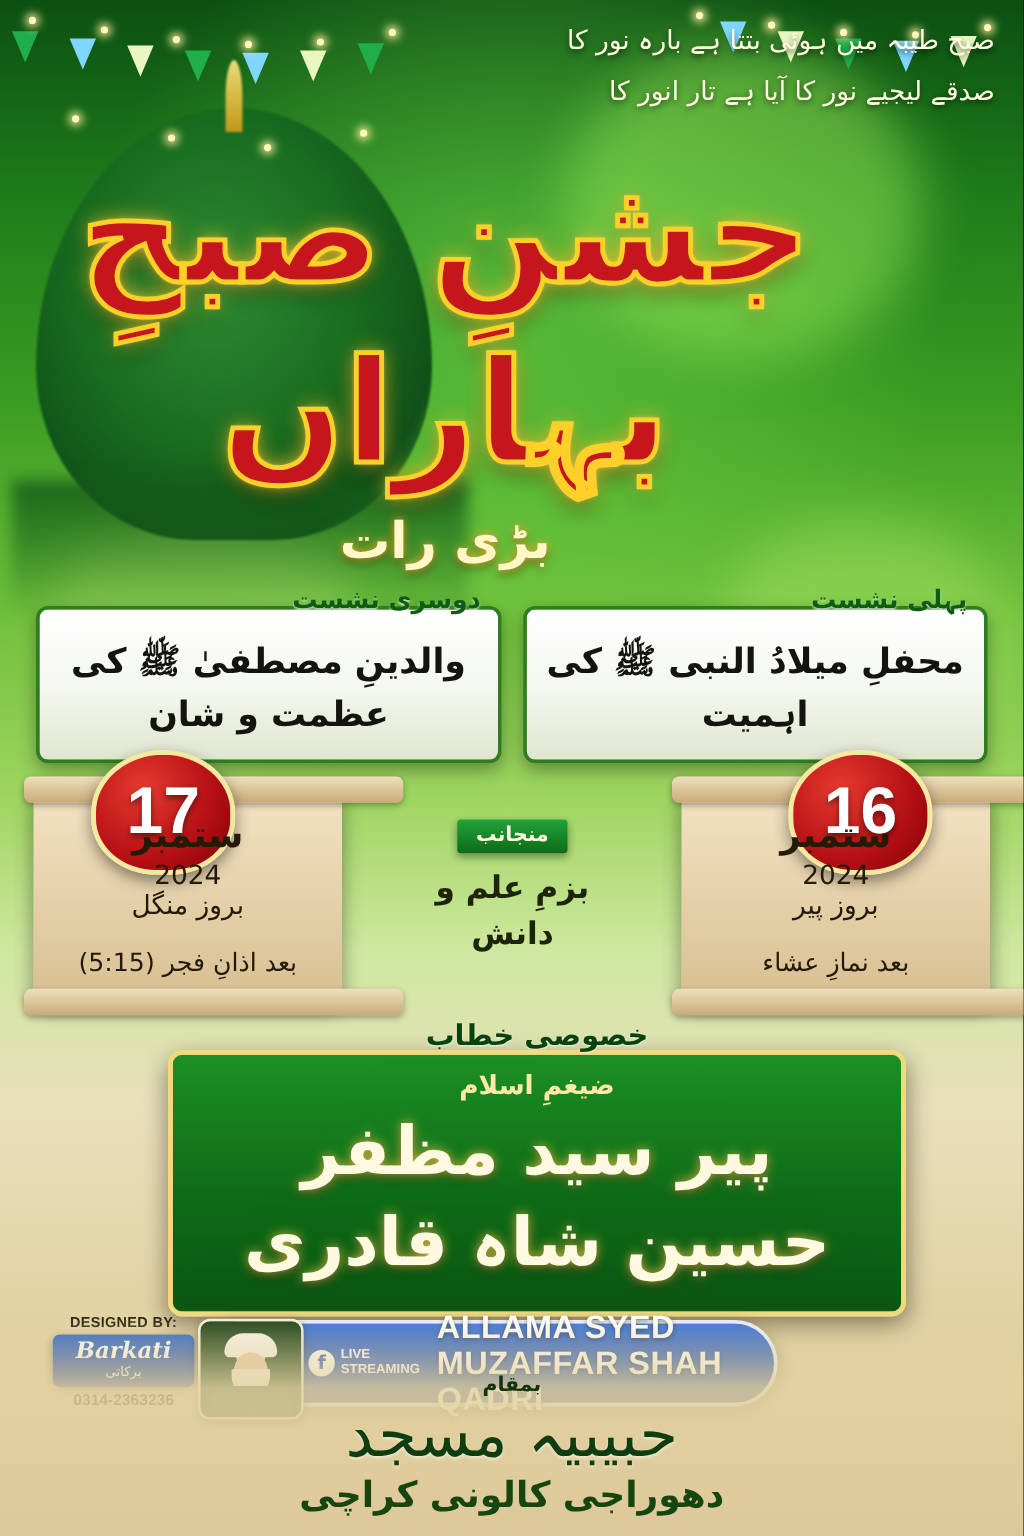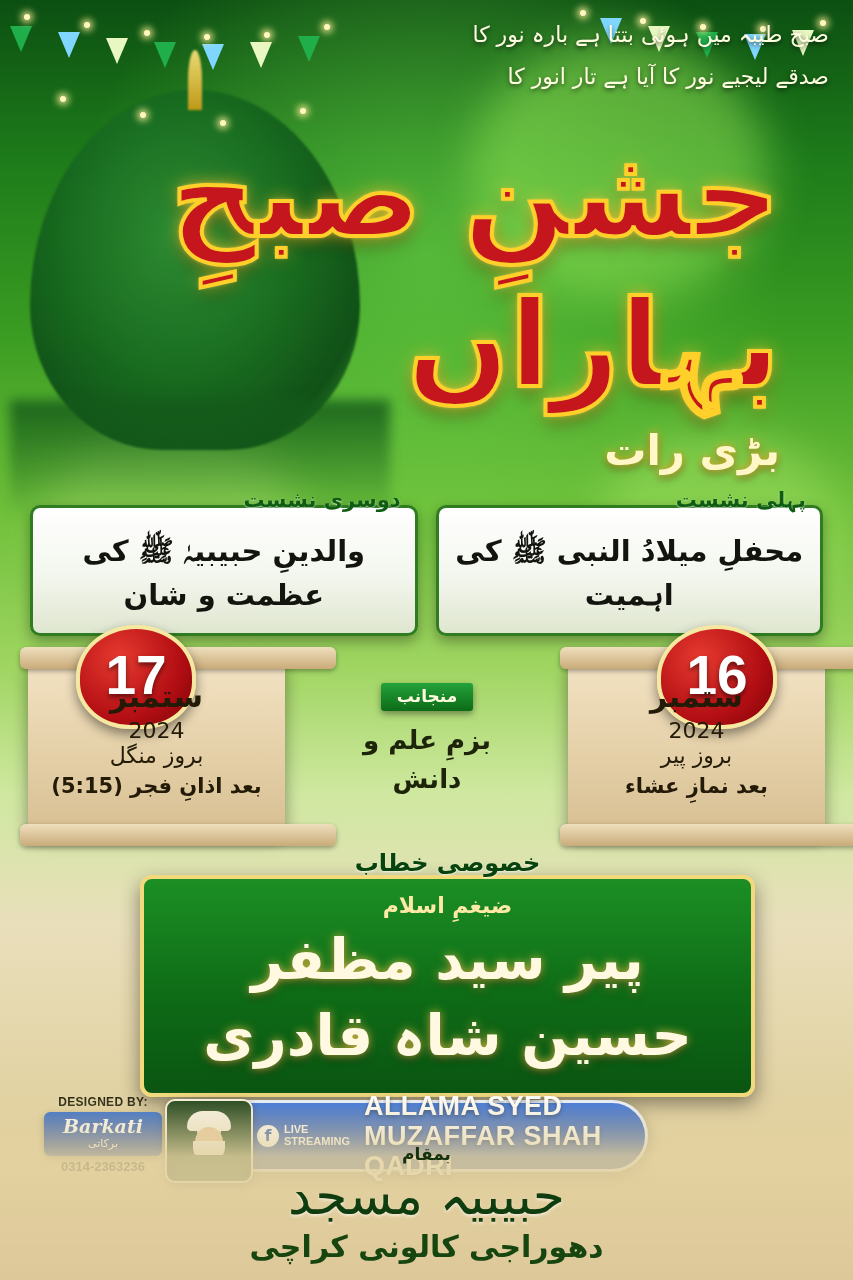--- a/index.html
+++ b/index.html
@@ -103,23 +103,22 @@
     line-height: 1.9;
     font-family: "DejaVu Sans", sans-serif;
   }
 
   
   .title-wrap {
     position: absolute;
     top: 120px;
     left: 0;
     width: 742px;
-    text-align: right;
-    direction: rtl;
-    padding-left: 38px;
+    text-align: center;
+    direction: rtl;
   }
   .title-main {
     font-family: "DejaVu Sans", sans-serif;
     font-size: 120px;
     font-weight: bold;
     line-height: 1.25;
     color: #c4161c;
     -webkit-text-stroke: 4px #ffd02a;
     text-shadow:
       0 0 4px #ffe680,
@@ -222,23 +221,23 @@
   .scroll-date {
     font-size: 30px;
     font-weight: bold;
     line-height: 1.35;
   }
   .scroll-year {
     font-size: 22px;
     font-weight: normal;
   }
   .scroll-time {
-    margin-top: 6px;
+    margin-top: 22px;
     font-size: 21px;
-    font-weight: bold;
+    font-weight: normal;
   }
   .daybadge {
     position: absolute;
     top: 0;
     width: 112px;
     height: 96px;
     background: radial-gradient(circle at 35% 30%, #e63a2f 0%, #b40f14 60%, #7d0206 100%);
     border: 4px solid #f6e7a1;
     border-radius: 50% 50% 45% 45%;
     color: #ffffff;
@@ -547,21 +546,21 @@
     <div class="title-sub">بڑی رات</div>
   </div>
 
   <div class="sessions">
     <div class="session">
       <div class="session-tag">پہلی نشست</div>
       <div class="session-text">محفلِ میلادُ النبی ﷺ کی اہمیت</div>
     </div>
     <div class="session">
       <div class="session-tag">دوسری نشست</div>
-      <div class="session-text">والدینِ حبیبیہٰ ﷺ کی عظمت و شان</div>
+      <div class="session-text">والدینِ مصطفیٰ ﷺ کی عظمت و شان</div>
     </div>
   </div>
 
   <div class="scrolls">
 
     <div class="scroll right">
       <div class="scroll-inner">
         <div class="scroll-date">ستمبر</div>
         <div class="scroll-year">2024</div>
         <div class="scroll-year">بروز پیر</div>

